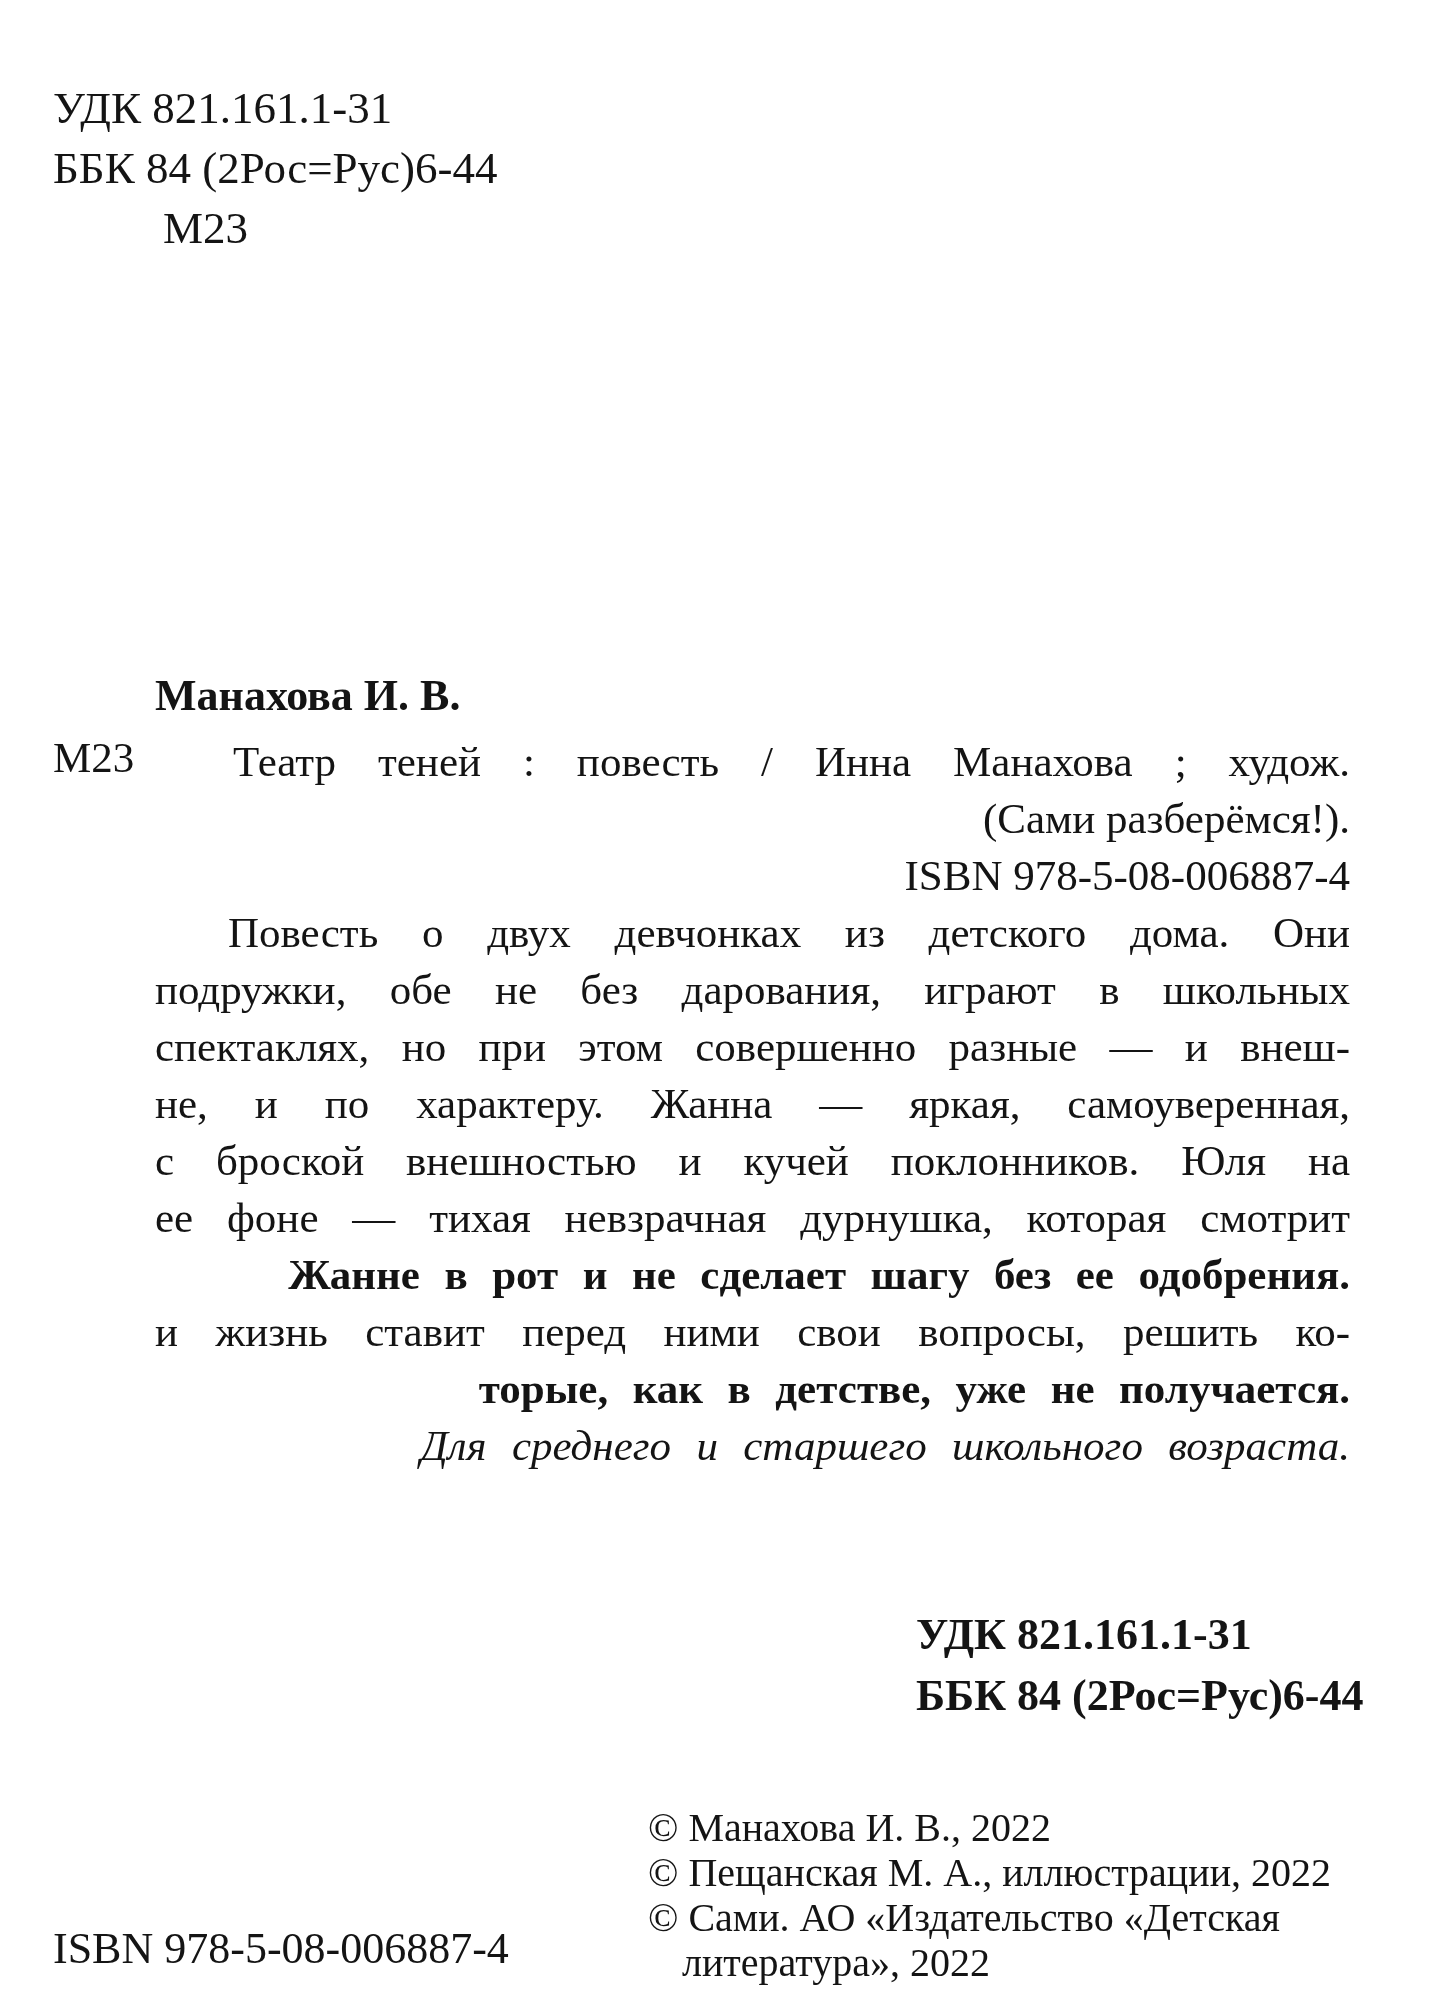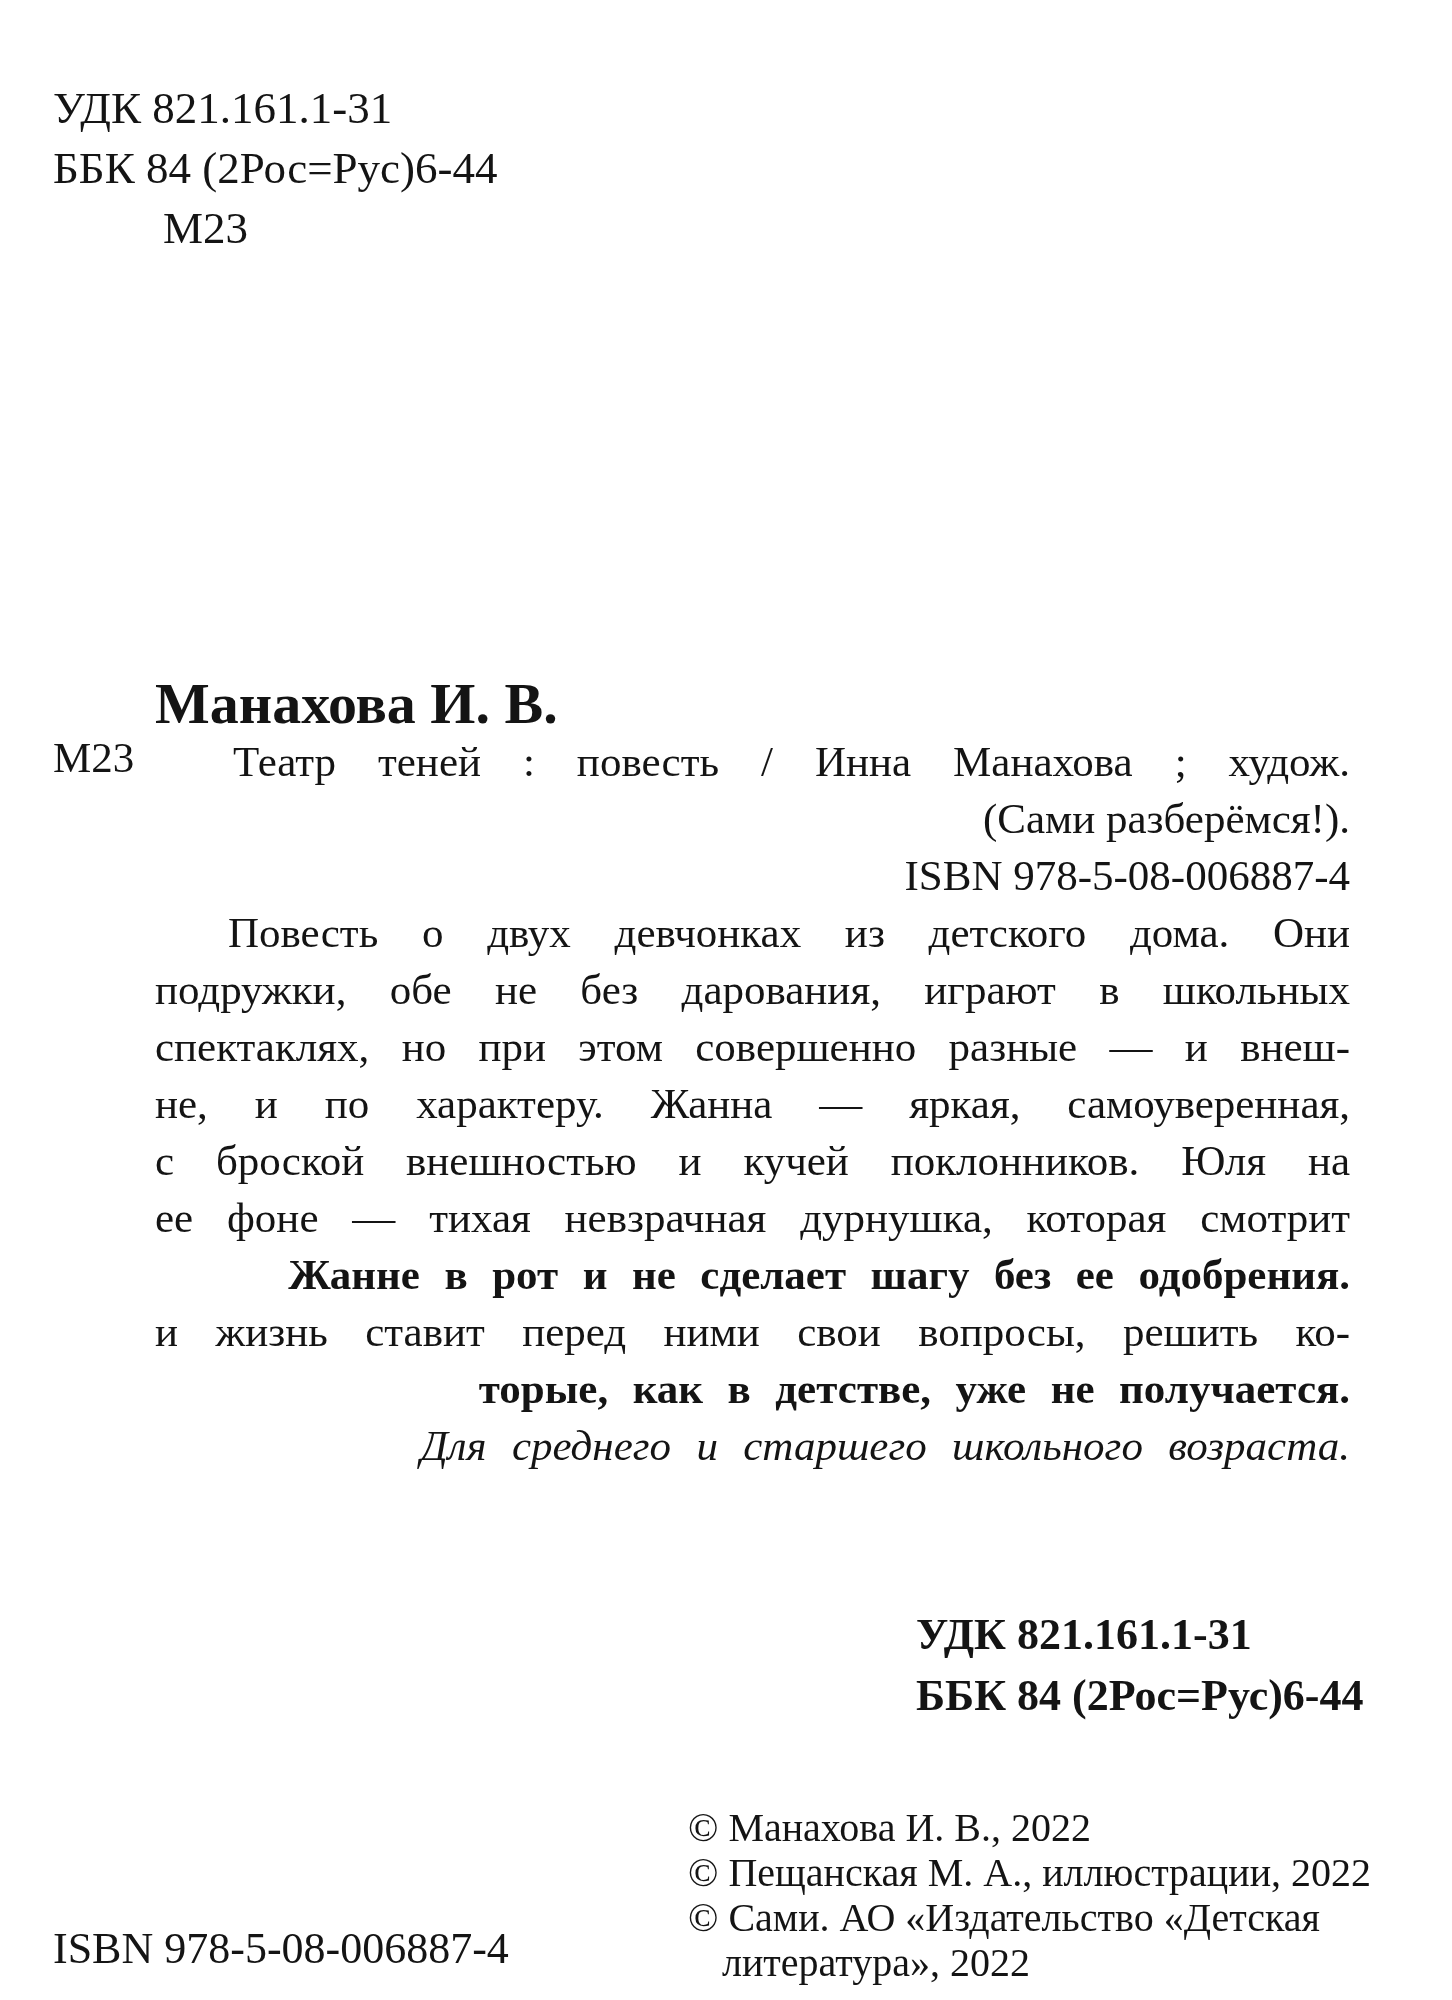--- a/index.html
+++ b/index.html
@@ -11,39 +11,39 @@
     color:#141414;
     -webkit-font-smoothing:antialiased;
   }
   .page { position:absolute; inset:0;margin-top:32px; }
 
   
   .top-block { position:absolute; left:53px; top:46px; font-size:45px; line-height:60px; }
   .top-block .code-line { padding-left:110px; }
 
   
-  .author-heading { position:absolute; left:155px; top:638px; font-size:58px; font-weight:bold; }
+  .author-heading { position:absolute; left:155px; top:638px; font-size:44px; font-weight:bold; }
 
   
   .card-code { position:absolute; left:53px; top:701px; font-size:43px; }
 
   
   .column { position:absolute; left:155px; top:701px; width:1195px; font-size:43px; line-height:57px; }
   .line { height:57px; overflow:hidden;text-align:right; }
   .jst { text-align:justify; text-align-last:justify; text-justify:inter-word; }
   .ind-card { text-indent:78px; }
   .ind-par { text-indent:73px; }
   .loose { word-spacing:0.32em;font-weight:bold; }
   .looser { word-spacing:0.34em;font-style:italic; }
 
   
   .classification { position:absolute; left:916px; top:1572px; font-size:44px; font-weight:bold; line-height:61px; }
 
   
-  .copyright { position:absolute; left:688px; top:1773px; font-size:40px; line-height:45px; }
+  .copyright { position:absolute; left:648px; top:1773px; font-size:40px; line-height:45px; }
   .copyright .cont { padding-left:34px; }
 
   
   .isbn-bottom { position:absolute; left:53px; top:1891px; font-size:44px; }
 </style>
 </head>
 <body>
 
 <div class="page">
 

